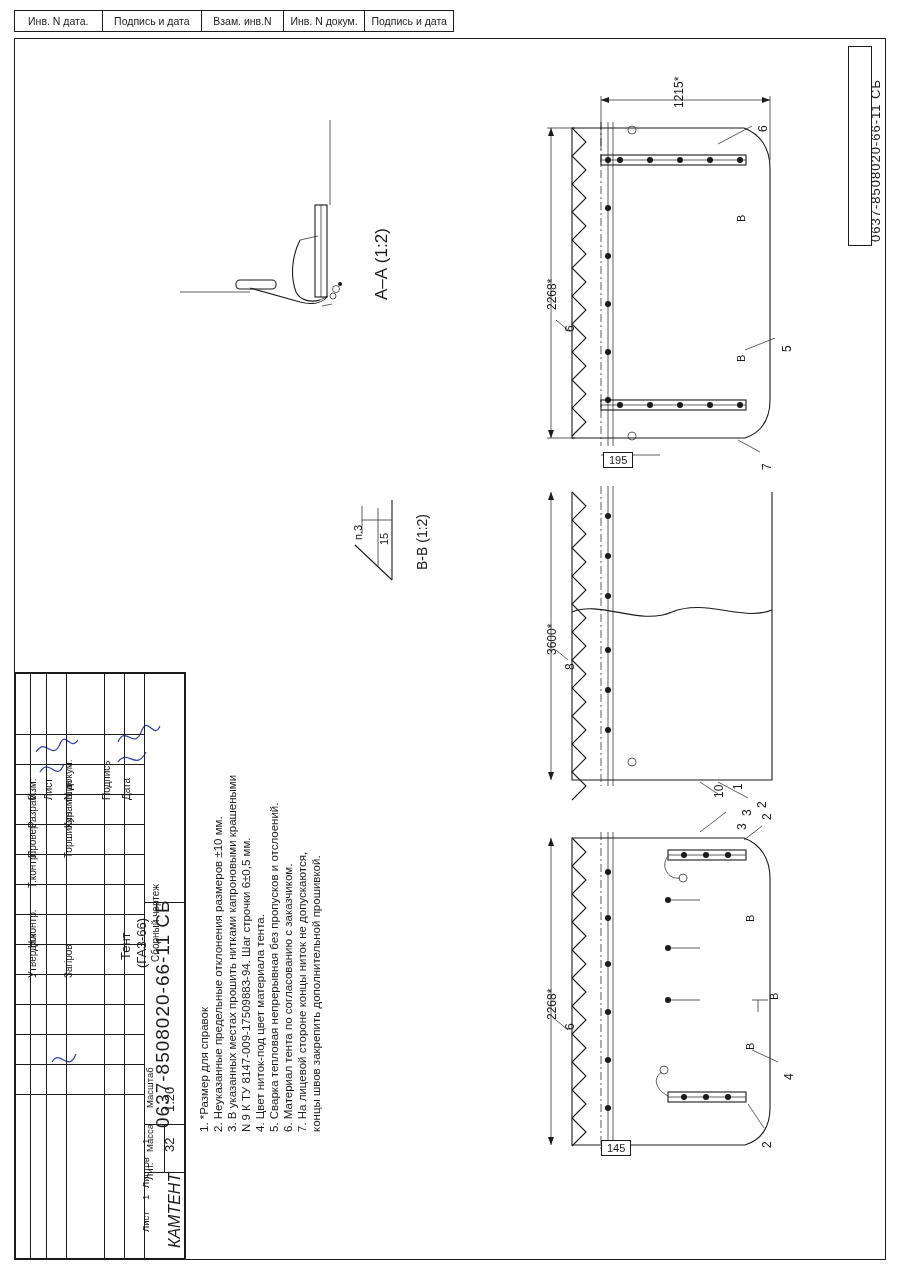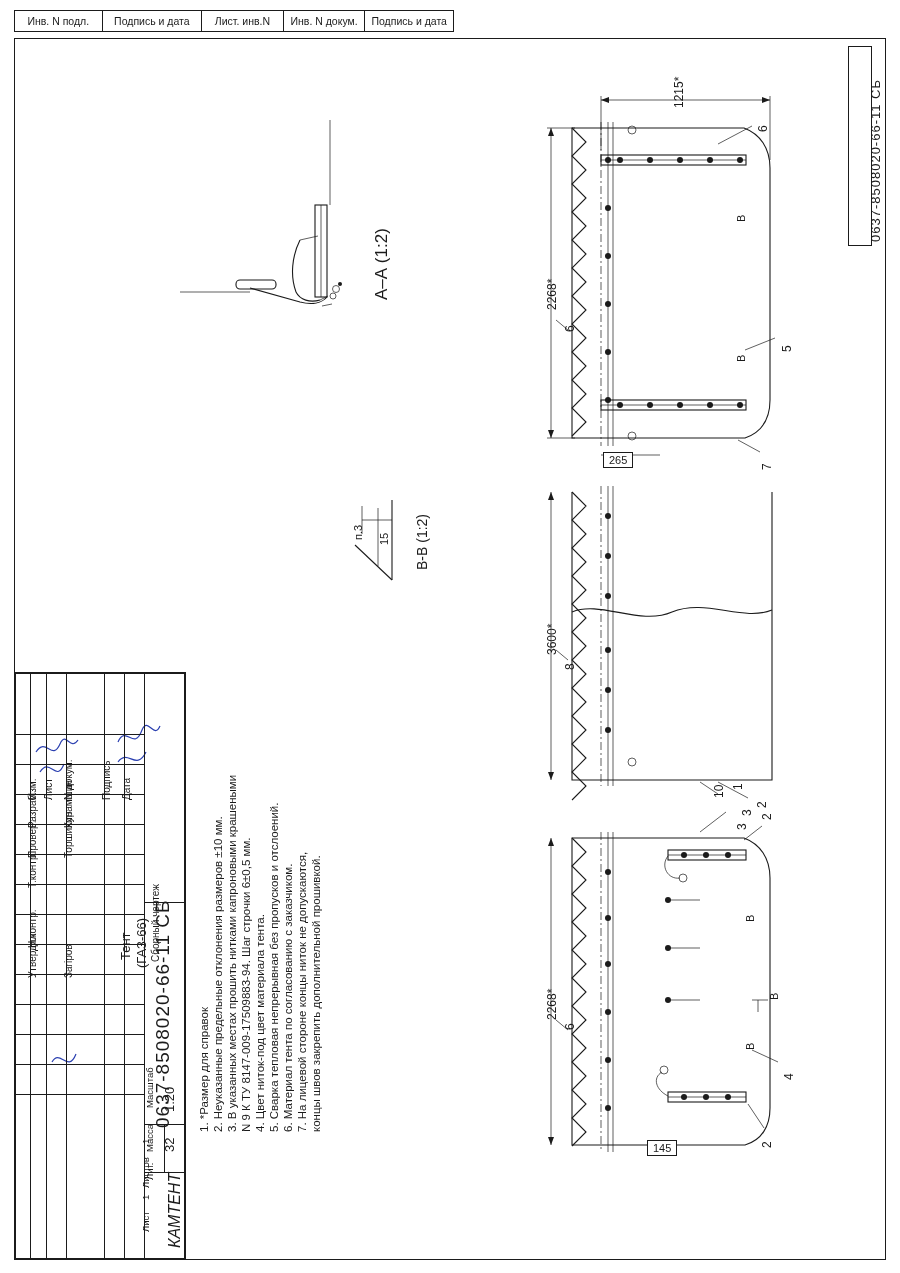--- a/index.html
+++ b/index.html
@@ -111,23 +111,23 @@
   .dash { fill: none; stroke: #1b1b1b; stroke-width: 0.7; stroke-dasharray: 8 3 2 3; }
   .dot { fill: #1b1b1b; }
   .sign { fill: none; stroke: #2a3fb0; stroke-width: 1.2; }
 </style>
 </head>
 <body>
 
 <div class="sheet">
 
   <div id="top-strip">
-    <div class="cell" style="width:88px">Инв. N подл.</div>
+    <div class="cell" style="width:88px">Инв. N дата.</div>
     <div class="cell" style="width:100px">Подпись и дата</div>
-    <div class="cell" style="width:82px">Лист. инв.N</div>
+    <div class="cell" style="width:82px">Взам. инв.N</div>
     <div class="cell" style="width:82px">Инв. N докум.</div>
     <div class="cell" style="width:88px">Подпись и дата</div>
   </div>
 
   <div id="frame-outer"></div>
 
   <div id="desig-box"></div>
   <div class="txt rot90" style="left:868px; top:242px; font-size:13px; letter-spacing:1px;">0637-8508020-66-11 СБ</div>
 
   <svg width="900" height="1273">
@@ -309,24 +309,24 @@
     </g>
   </svg>
 
   <div class="sect-label rot90" style="left:372px; top:300px;">А–А (1:2)</div>
   <div class="sect-label rot90" style="left:414px; top:570px; font-size:14px;">В-В (1:2)</div>
   <div class="txt rot90" style="left:352px; top:540px; font-size:11px;">п.3</div>
   <div class="txt rot90" style="left:378px; top:545px; font-size:11px;">15</div>
 
   <div class="txt rot90" style="left:672px; top:108px; font-size:12px;">1215*</div>
   <div class="txt rot90" style="left:545px; top:310px; font-size:12px;">2268*</div>
-  <div class="dimbox" style="left:603px; top:452px;">265</div>
+  <div class="dimbox" style="left:603px; top:452px;">195</div>
   <div class="txt rot90" style="left:545px; top:655px; font-size:12px;">3600*</div>
   <div class="txt rot90" style="left:545px; top:1020px; font-size:12px;">2268*</div>
-  <div class="dimbox" style="left:601px; top:1140px;margin-left:46px;">145</div>
+  <div class="dimbox" style="left:601px; top:1140px;">145</div>
 
   <div class="leader-num rot90" style="left:756px; top:132px;">6</div>
   <div class="leader-num rot90" style="left:563px; top:332px;">6</div>
   <div class="leader-num rot90" style="left:780px; top:352px;">5</div>
   <div class="leader-num rot90" style="left:760px; top:470px;">7</div>
   <div class="leader-num rot90" style="left:735px; top:222px; font-size:11px;">В</div>
   <div class="leader-num rot90" style="left:735px; top:362px; font-size:11px;">В</div>
 
   <div class="leader-num rot90" style="left:563px; top:670px;">8</div>
   <div class="leader-num rot90" style="left:731px; top:790px;">1</div>

